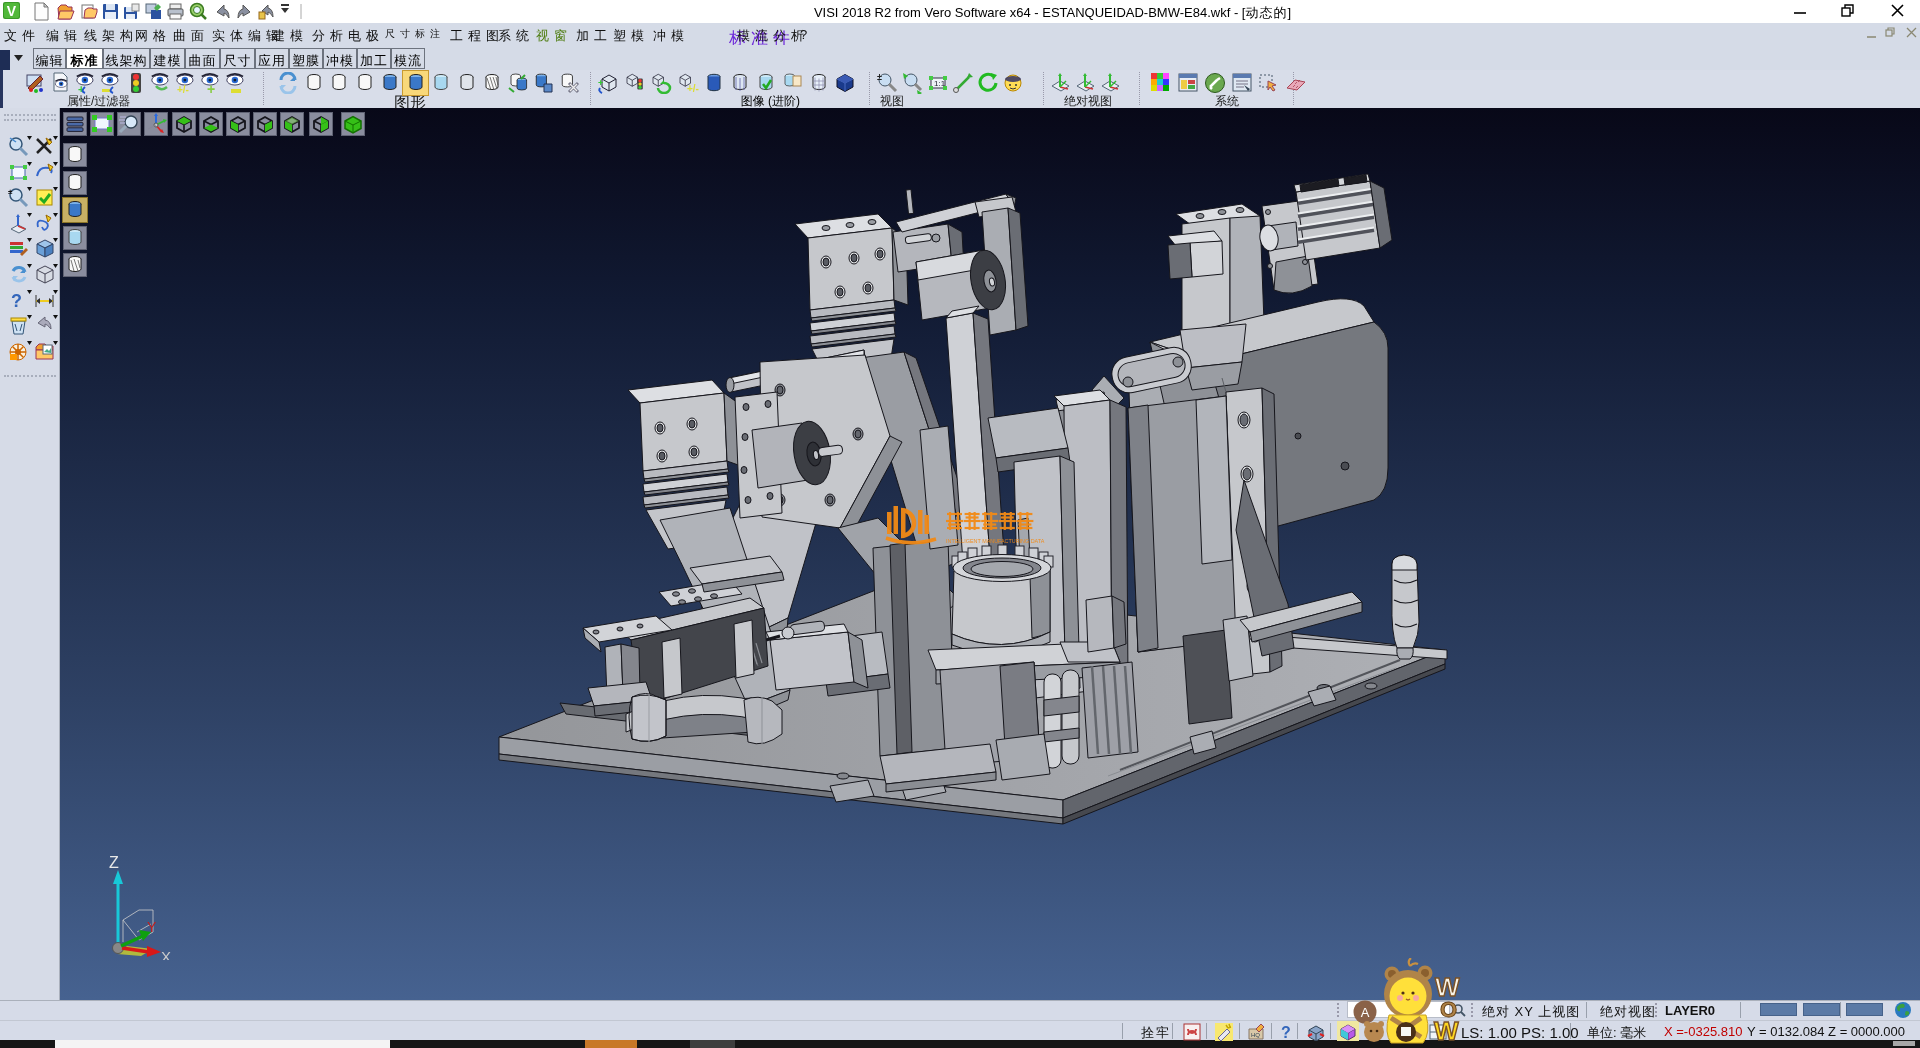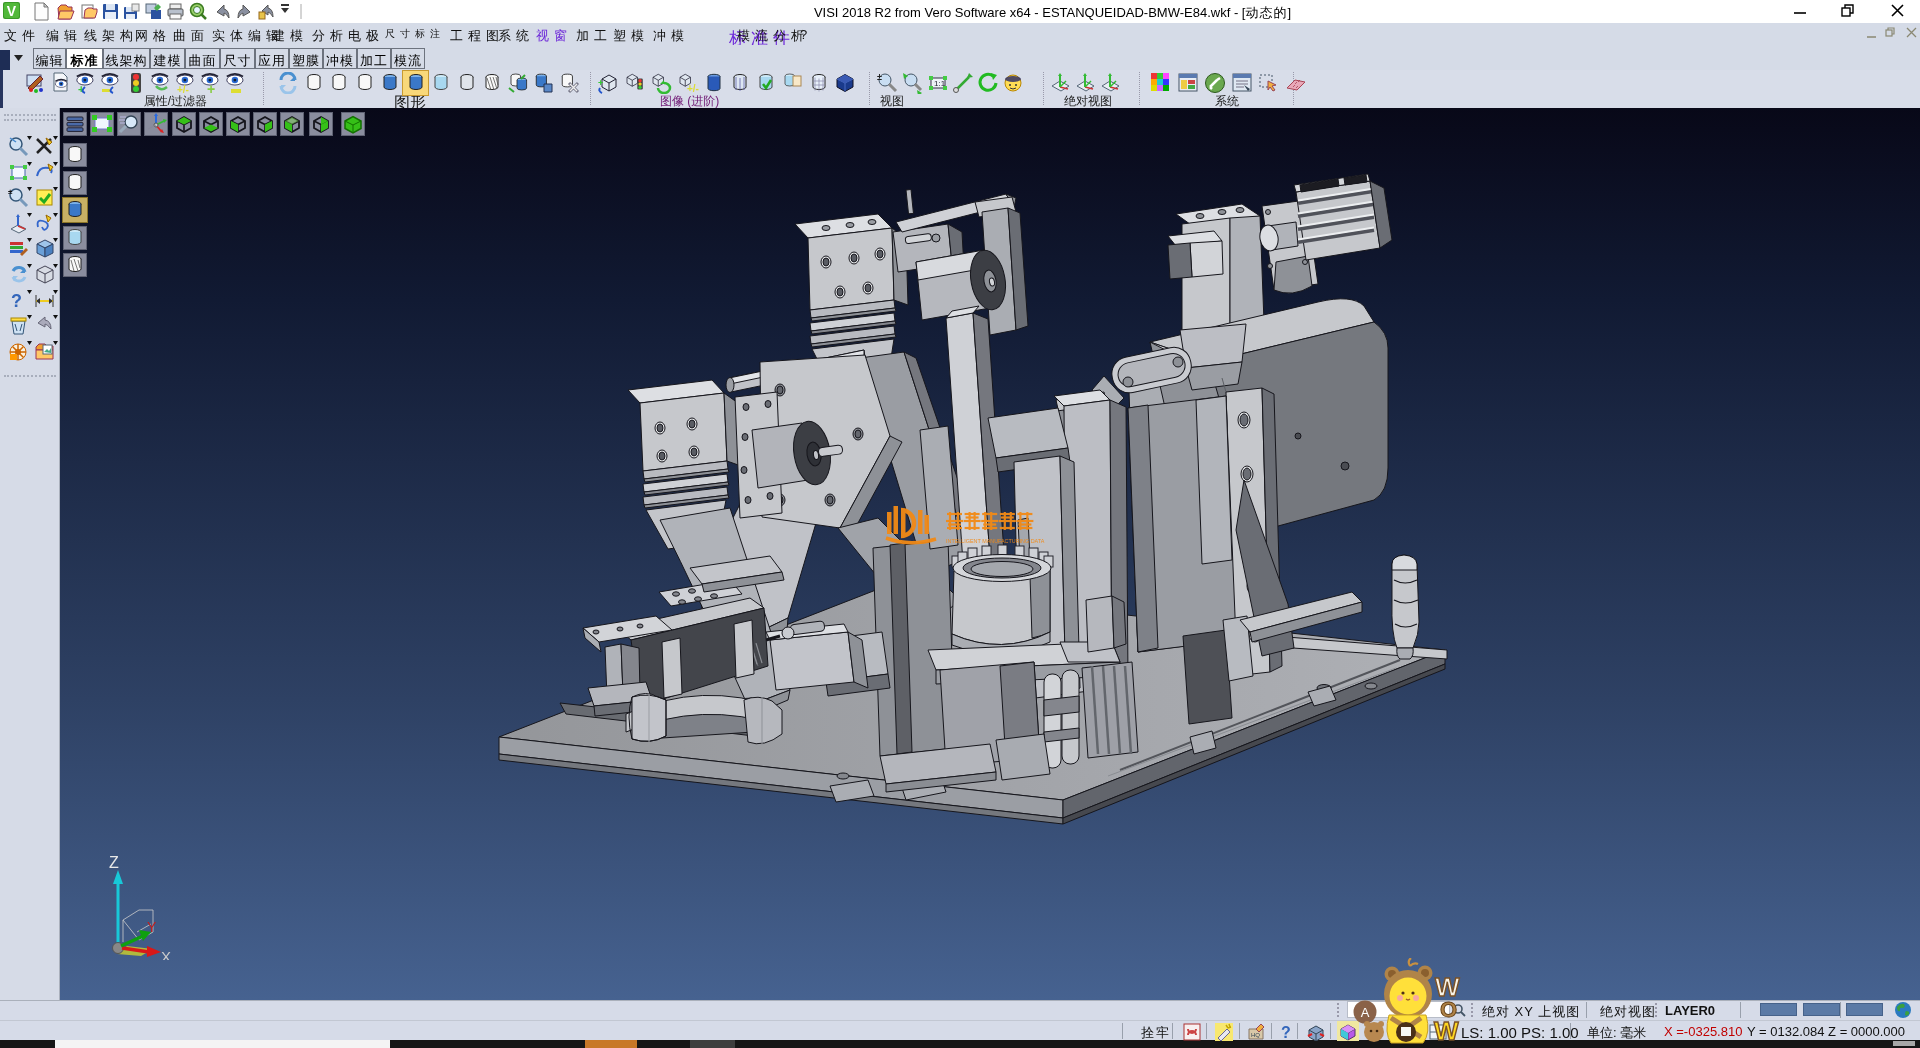--- a/index.html
+++ b/index.html
@@ -91,21 +91,21 @@
 <div class="abs" style="left:84px;top:27px;font-size:13px;color:#101010;letter-spacing:5px">线架构</div>
 <div class="abs" style="left:135px;top:27px;font-size:13px;color:#101010;letter-spacing:5px">网格</div>
 <div class="abs" style="left:173px;top:27px;font-size:13px;color:#101010;letter-spacing:5px">曲面</div>
 <div class="abs" style="left:212px;top:27px;font-size:13px;color:#101010;letter-spacing:5px">实体编辑</div>
 <div class="abs" style="left:272px;top:27px;font-size:13px;color:#101010;letter-spacing:5px">建模</div>
 <div class="abs" style="left:312px;top:27px;font-size:13px;color:#101010;letter-spacing:5px">分析</div>
 <div class="abs" style="left:348px;top:27px;font-size:13px;color:#101010;letter-spacing:5px">电极</div>
 <div class="abs" style="left:385px;top:27px;font-size:10px;color:#101010;letter-spacing:5px">尺寸标注</div>
 <div class="abs" style="left:450px;top:27px;font-size:13px;color:#101010;letter-spacing:5px">工程图</div>
 <div class="abs" style="left:498px;top:27px;font-size:13px;color:#101010;letter-spacing:5px">系统</div>
-<div class="abs" style="left:536px;top:27px;font-size:13px;color:#6d28d9;letter-spacing:5px">视窗</div>
+<div class="abs" style="left:536px;top:27px;font-size:13px;color:#4d7c0f;letter-spacing:5px">视窗</div>
 <div class="abs" style="left:576px;top:27px;font-size:13px;color:#101010;letter-spacing:5px">加工</div>
 <div class="abs" style="left:613px;top:27px;font-size:13px;color:#101010;letter-spacing:5px">塑模</div>
 <div class="abs" style="left:653px;top:27px;font-size:13px;color:#101010;letter-spacing:5px">冲模</div>
 <div class="abs" style="left:729px;top:27px;font-size:17px;color:#6d28d9;letter-spacing:5px">标准件</div>
 <div class="abs" style="left:737px;top:27px;font-size:13px;color:#101010;letter-spacing:5px">模流分析</div>
 <div class="abs" style="left:800px;top:27px;font-size:13px;color:#101010;letter-spacing:0">?</div>
 <svg class="abs" style="left:1866px;top:27px" width="52 " height="12" viewBox="0 0 52 12">
 <line x1="1" y1="10" x2="10" y2="10" stroke="#8a8872" stroke-width="1.5"></line>
 <rect x="20" y="3" width="6" height="6" fill="none" stroke="#8a8872" stroke-width="1.2"></rect>
       <path d="M22 3v-2h6v6h-2" fill="none" stroke="#8a8872" stroke-width="1.2"></path>
@@ -122,23 +122,23 @@
 <div class="abs" style="left:150px;top:48px;width:35px;height:21px;border:1px solid #6d737e;background:#d5dbe7;font-size:13px;font-weight:normal;color:#000;text-align:center;padding-top:3px;letter-spacing:1px">建模</div>
 <div class="abs" style="left:185px;top:48px;width:35px;height:21px;border:1px solid #6d737e;background:#d5dbe7;font-size:13px;font-weight:normal;color:#000;text-align:center;padding-top:3px;letter-spacing:1px">曲面</div>
 <div class="abs" style="left:220px;top:48px;width:35px;height:21px;border:1px solid #6d737e;background:#d5dbe7;font-size:13px;font-weight:normal;color:#000;text-align:center;padding-top:3px;letter-spacing:1px">尺寸</div>
 <div class="abs" style="left:255px;top:48px;width:34px;height:21px;border:1px solid #6d737e;background:#d5dbe7;font-size:13px;font-weight:normal;color:#000;text-align:center;padding-top:3px;letter-spacing:1px">应用</div>
 <div class="abs" style="left:289px;top:48px;width:34px;height:21px;border:1px solid #6d737e;background:#d5dbe7;font-size:13px;font-weight:normal;color:#000;text-align:center;padding-top:3px;letter-spacing:1px">塑膜</div>
 <div class="abs" style="left:323px;top:48px;width:34px;height:21px;border:1px solid #6d737e;background:#d5dbe7;font-size:13px;font-weight:normal;color:#000;text-align:center;padding-top:3px;letter-spacing:1px">冲模</div>
 <div class="abs" style="left:357px;top:48px;width:34px;height:21px;border:1px solid #6d737e;background:#d5dbe7;font-size:13px;font-weight:normal;color:#000;text-align:center;padding-top:3px;letter-spacing:1px">加工</div>
 <div class="abs" style="left:391px;top:48px;width:34px;height:21px;border:1px solid #6d737e;background:#d5dbe7;font-size:13px;font-weight:normal;color:#000;text-align:center;padding-top:3px;letter-spacing:1px">模流</div>
 <div class="abs" style="left:0;top:70px;width:1920px;height:38px;background:#d8dde9"></div>
 <div class="abs" style="left:0;top:70px;width:3px;height:38px;background:#27355e"></div>
-<div class="abs" style="left:67px;top:93px;width:140px;text-align:right;font-size:12px;color:#1a1a1a">属性/过滤器</div>
+<div class="abs" style="left:67px;top:93px;width:140px;text-align:left;font-size:12px;color:#1a1a1a">属性/过滤器</div>
 <div class="abs" style="left:340px;top:93px;width:140px;text-align:center;font-size:16px;color:#1a1a1a">图形</div>
-<div class="abs" style="left:660px;top:93px;width:140px;text-align:left;font-size:12px;color:#701a75">图像 (进阶)</div>
+<div class="abs" style="left:660px;top:93px;width:140px;text-align:right;font-size:12px;color:#000000">图像 (进阶)</div>
 <div class="abs" style="left:880px;top:93px;width:140px;text-align:left;font-size:12px;color:#1a1a1a">视图</div>
 <div class="abs" style="left:1018px;top:93px;width:140px;text-align:center;font-size:12px;color:#1a1a1a">绝对视图</div>
 <div class="abs" style="left:1157px;top:93px;width:140px;text-align:center;font-size:12px;color:#1a1a1a">系统</div>
 <div class="abs" style="left:263px;top:72px;width:1px;height:33px;border-left:1px dotted #99a"></div>
 <div class="abs" style="left:590px;top:72px;width:1px;height:33px;border-left:1px dotted #99a"></div>
 <div class="abs" style="left:869px;top:72px;width:1px;height:33px;border-left:1px dotted #99a"></div>
 <div class="abs" style="left:1043px;top:72px;width:1px;height:33px;border-left:1px dotted #99a"></div>
 <div class="abs" style="left:1139px;top:72px;width:1px;height:33px;border-left:1px dotted #99a"></div>
 <div class="abs" style="left:1293px;top:72px;width:1px;height:33px;border-left:1px dotted #99a"></div>
 <svg class="abs" style="left:25px;top:72px" width="22" height="22" viewBox="0 0 22 22">

